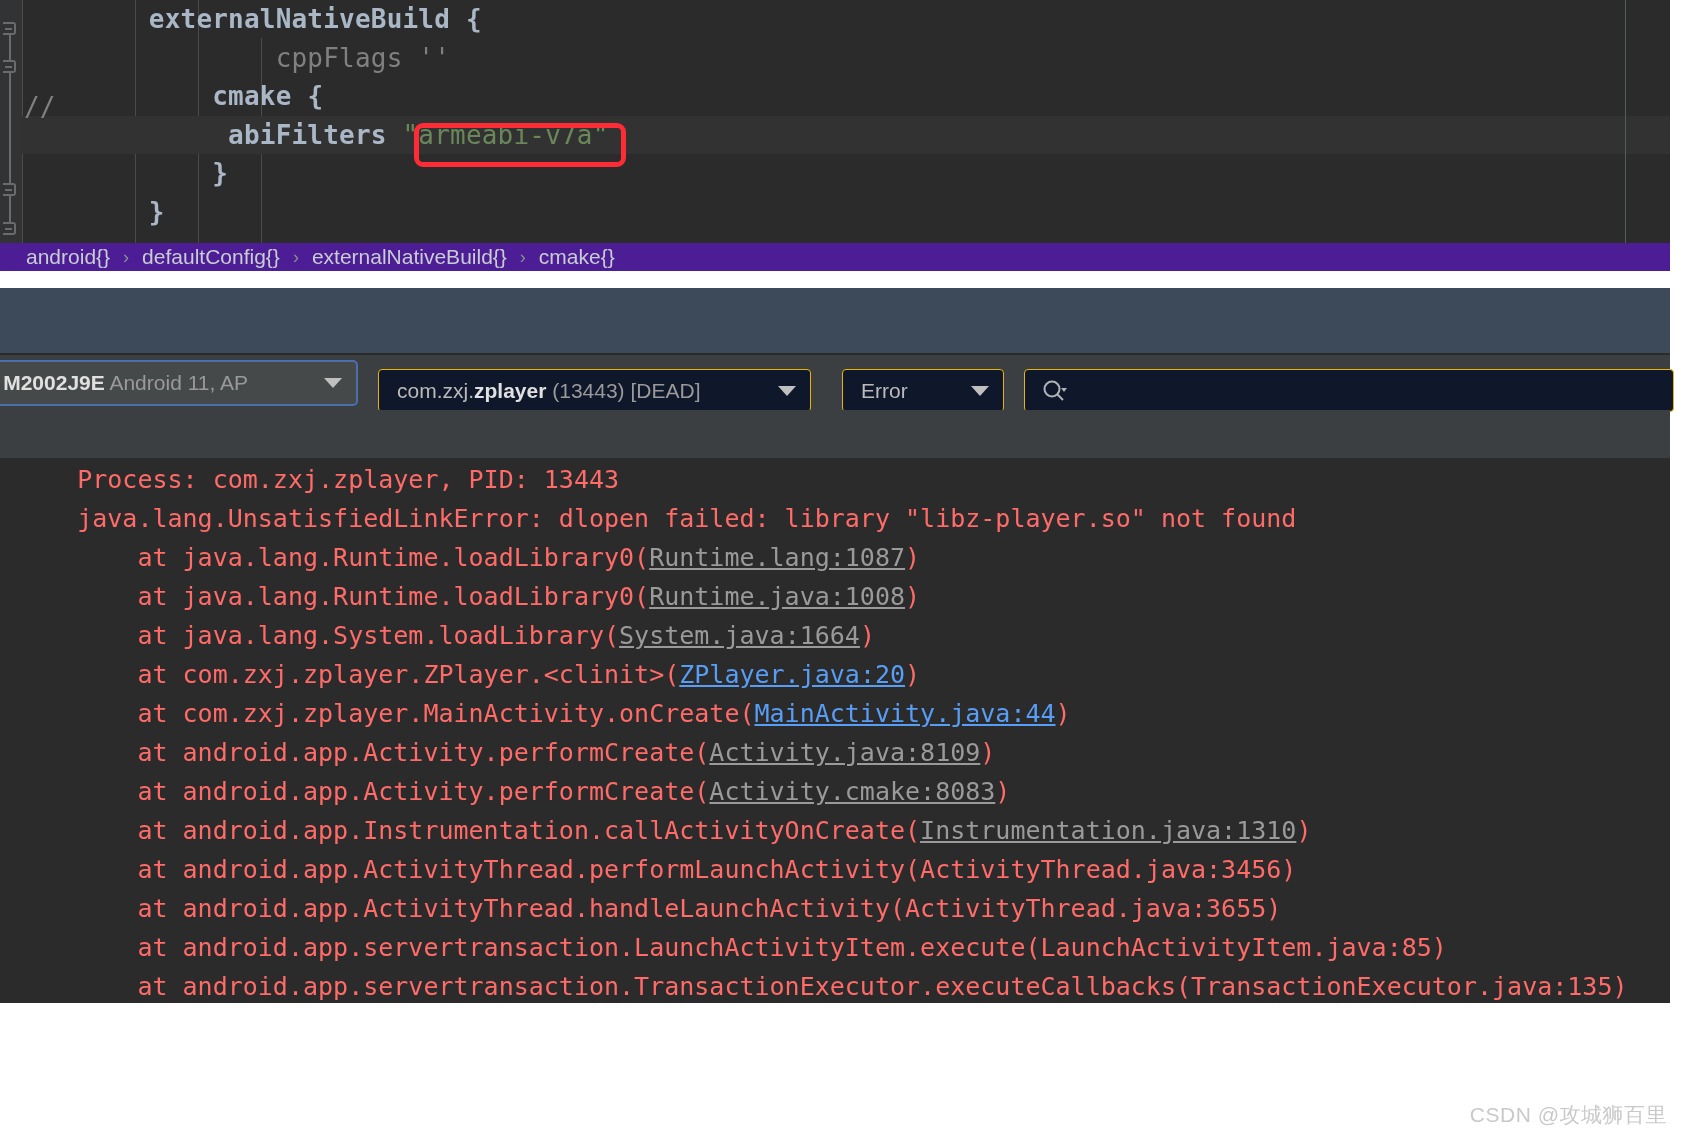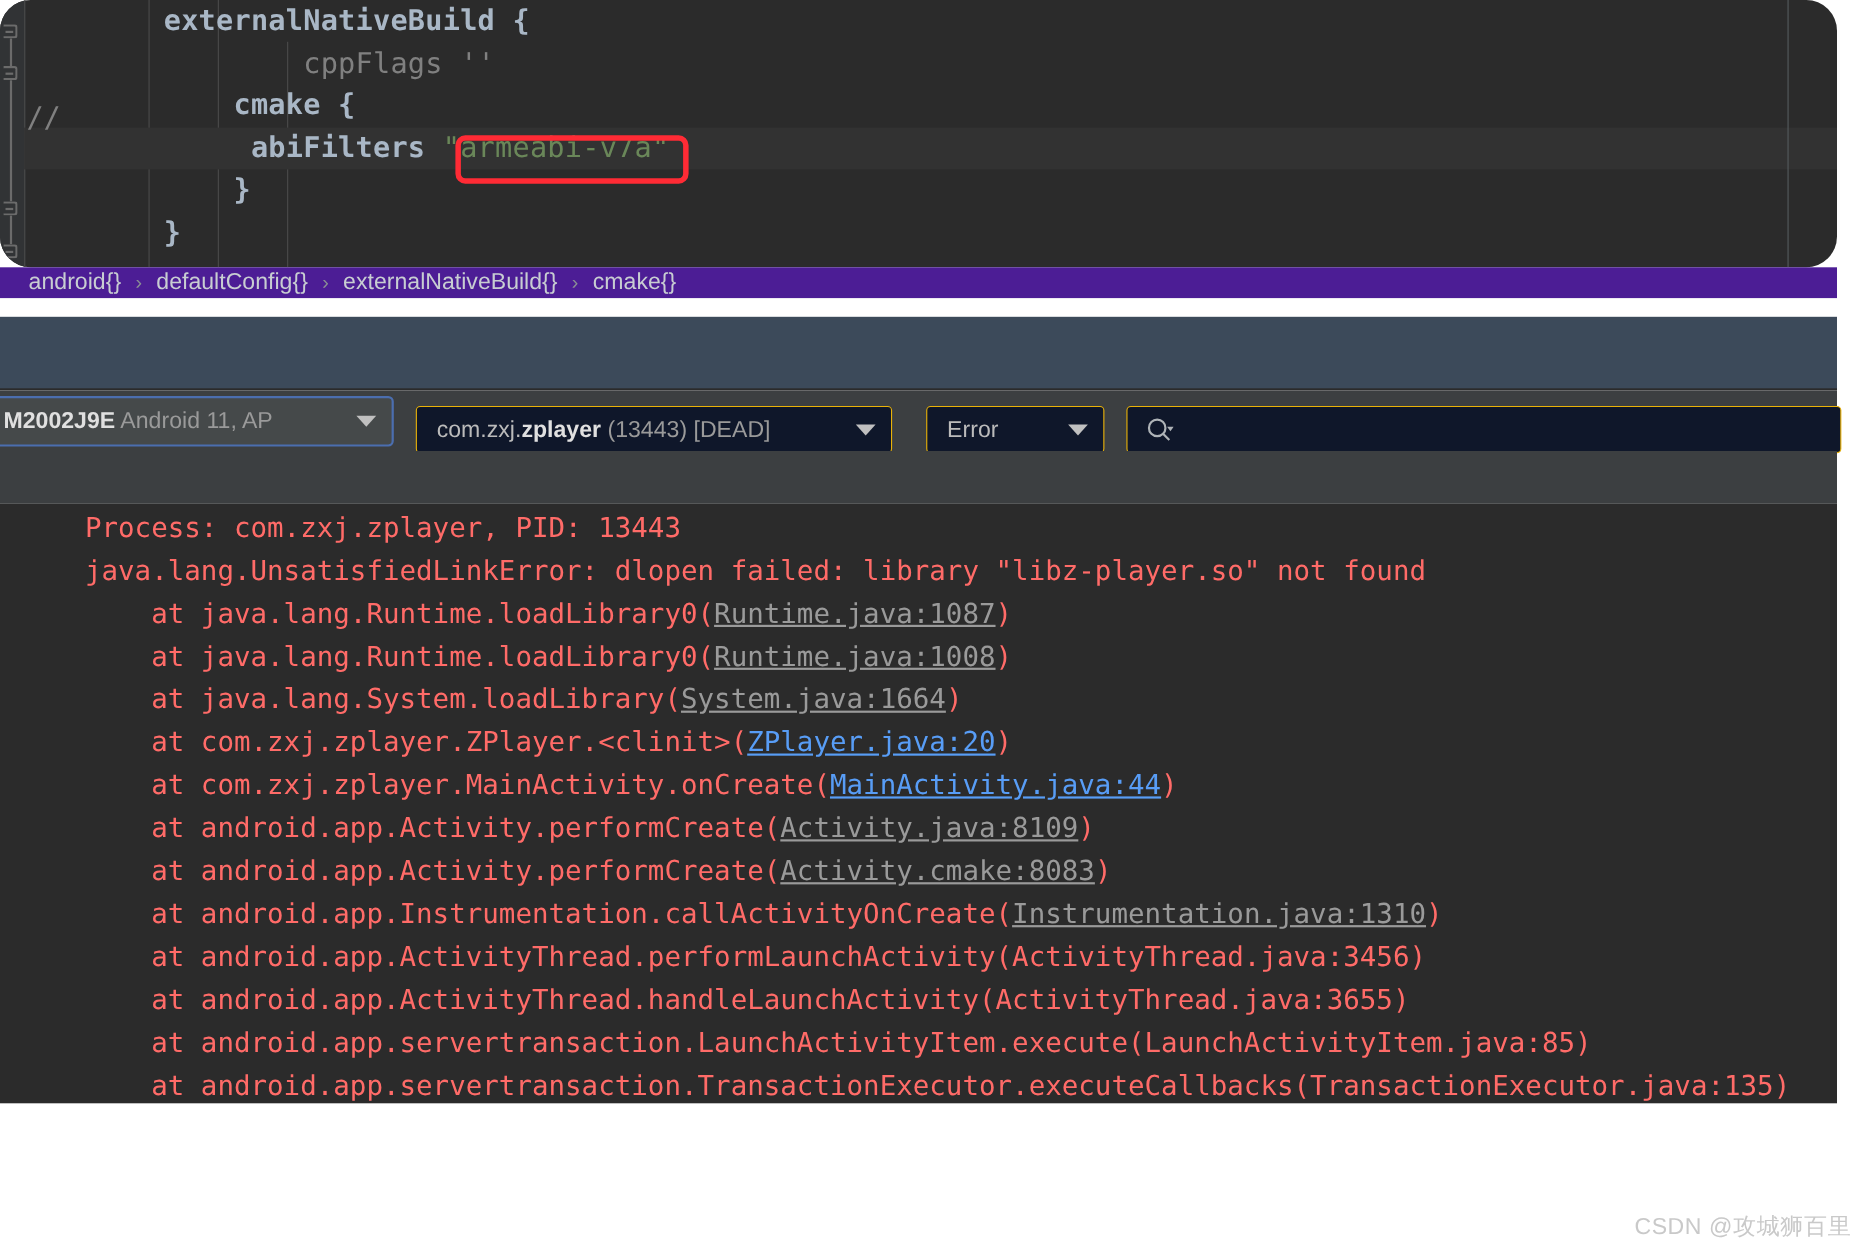--- a/index.html
+++ b/index.html
@@ -20,21 +20,20 @@
   }
 
   
   .editor {
     position: absolute;
     left: 0; top: 0;
     width: 1670px;
     height: 243px;
     background: #2b2b2b;
     overflow: hidden;
-    border-radius: 28px;
   }
   .gutter {
     position: absolute;
     left: 0; top: 0;
     width: 22px; height: 243px;
     background: #313335;
     border-right: 1px solid #4b4b4b;
   }
   .fold {
     position: absolute;
@@ -240,21 +239,21 @@
     text-decoration: underline;
   }
   .lnk-blue {
     color: #589df6;
     text-decoration: underline;
   }
 
   
   .watermark {
     position: absolute;
-    right: 6px;
+    right: 22px;
     bottom: 14px;
     color: #c9c9c9;
     font-size: 21px;
     letter-spacing: 0.5px;
     white-space: nowrap;
   }
 </style>
 </head>
 <body>
 
@@ -336,21 +335,21 @@
   </div>
 
   <div class="logcat-tabstrip">
     
   </div>
 
   <div class="logcat-out">
     <div id="log-lines">
         <div class="log-line"><span>    Process: com.zxj.zplayer, PID: 13443</span></div>
         <div class="log-line"><span>    java.lang.UnsatisfiedLinkError: dlopen failed: library "libz-player.so" not found</span></div>
-        <div class="log-line"><span>        at java.lang.Runtime.loadLibrary0(</span><span class="lnk-gray">Runtime.java:1087</span><span>)</span></div>
+        <div class="log-line"><span>        at java.lang.Runtime.loadLibrary0(</span><span class="lnk-gray">Runtime.lang:1087</span><span>)</span></div>
         <div class="log-line"><span>        at java.lang.Runtime.loadLibrary0(</span><span class="lnk-gray">Runtime.java:1008</span><span>)</span></div>
         <div class="log-line"><span>        at java.lang.System.loadLibrary(</span><span class="lnk-gray">System.java:1664</span><span>)</span></div>
         <div class="log-line"><span>        at com.zxj.zplayer.ZPlayer.&lt;clinit&gt;(</span><span class="lnk-blue">ZPlayer.java:20</span><span>)</span></div>
         <div class="log-line"><span>        at com.zxj.zplayer.MainActivity.onCreate(</span><span class="lnk-blue">MainActivity.java:44</span><span>)</span></div>
         <div class="log-line"><span>        at android.app.Activity.performCreate(</span><span class="lnk-gray">Activity.java:8109</span><span>)</span></div>
         <div class="log-line"><span>        at android.app.Activity.performCreate(</span><span class="lnk-gray">Activity.cmake:8083</span><span>)</span></div>
         <div class="log-line"><span>        at android.app.Instrumentation.callActivityOnCreate(</span><span class="lnk-gray">Instrumentation.java:1310</span><span>)</span></div>
         <div class="log-line"><span>        at android.app.ActivityThread.performLaunchActivity(ActivityThread.java:3456)</span></div>
         <div class="log-line"><span>        at android.app.ActivityThread.handleLaunchActivity(ActivityThread.java:3655)</span></div>
         <div class="log-line"><span>        at android.app.servertransaction.LaunchActivityItem.execute(LaunchActivityItem.java:85)</span></div>

